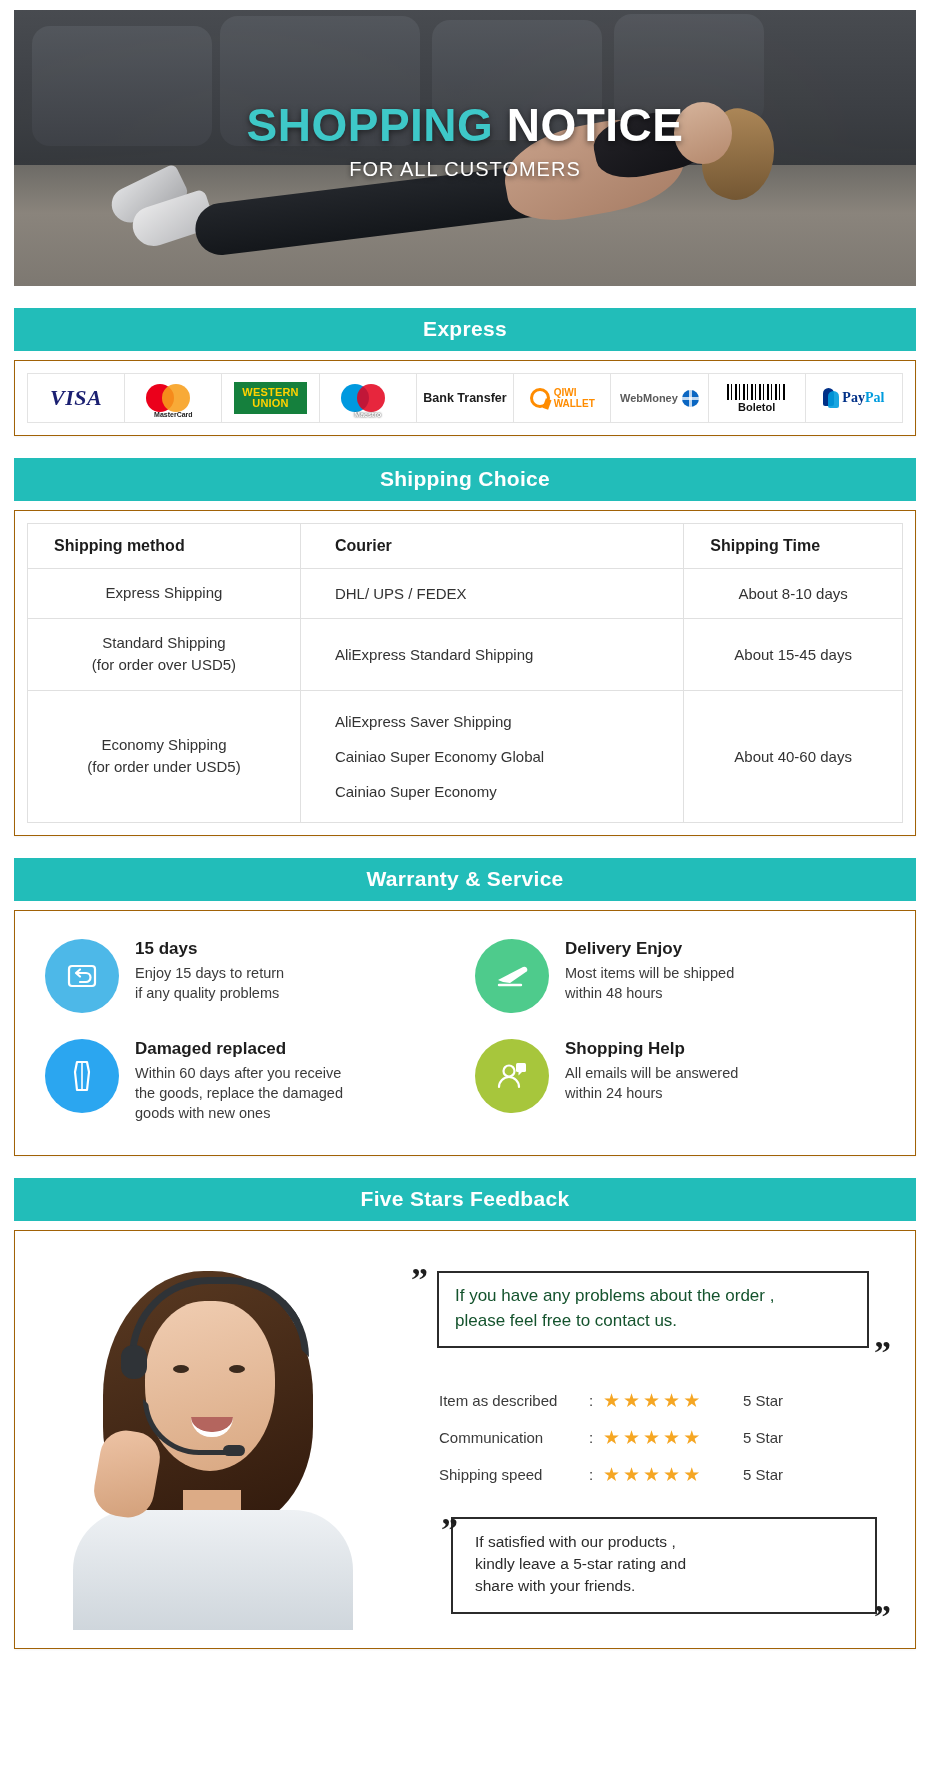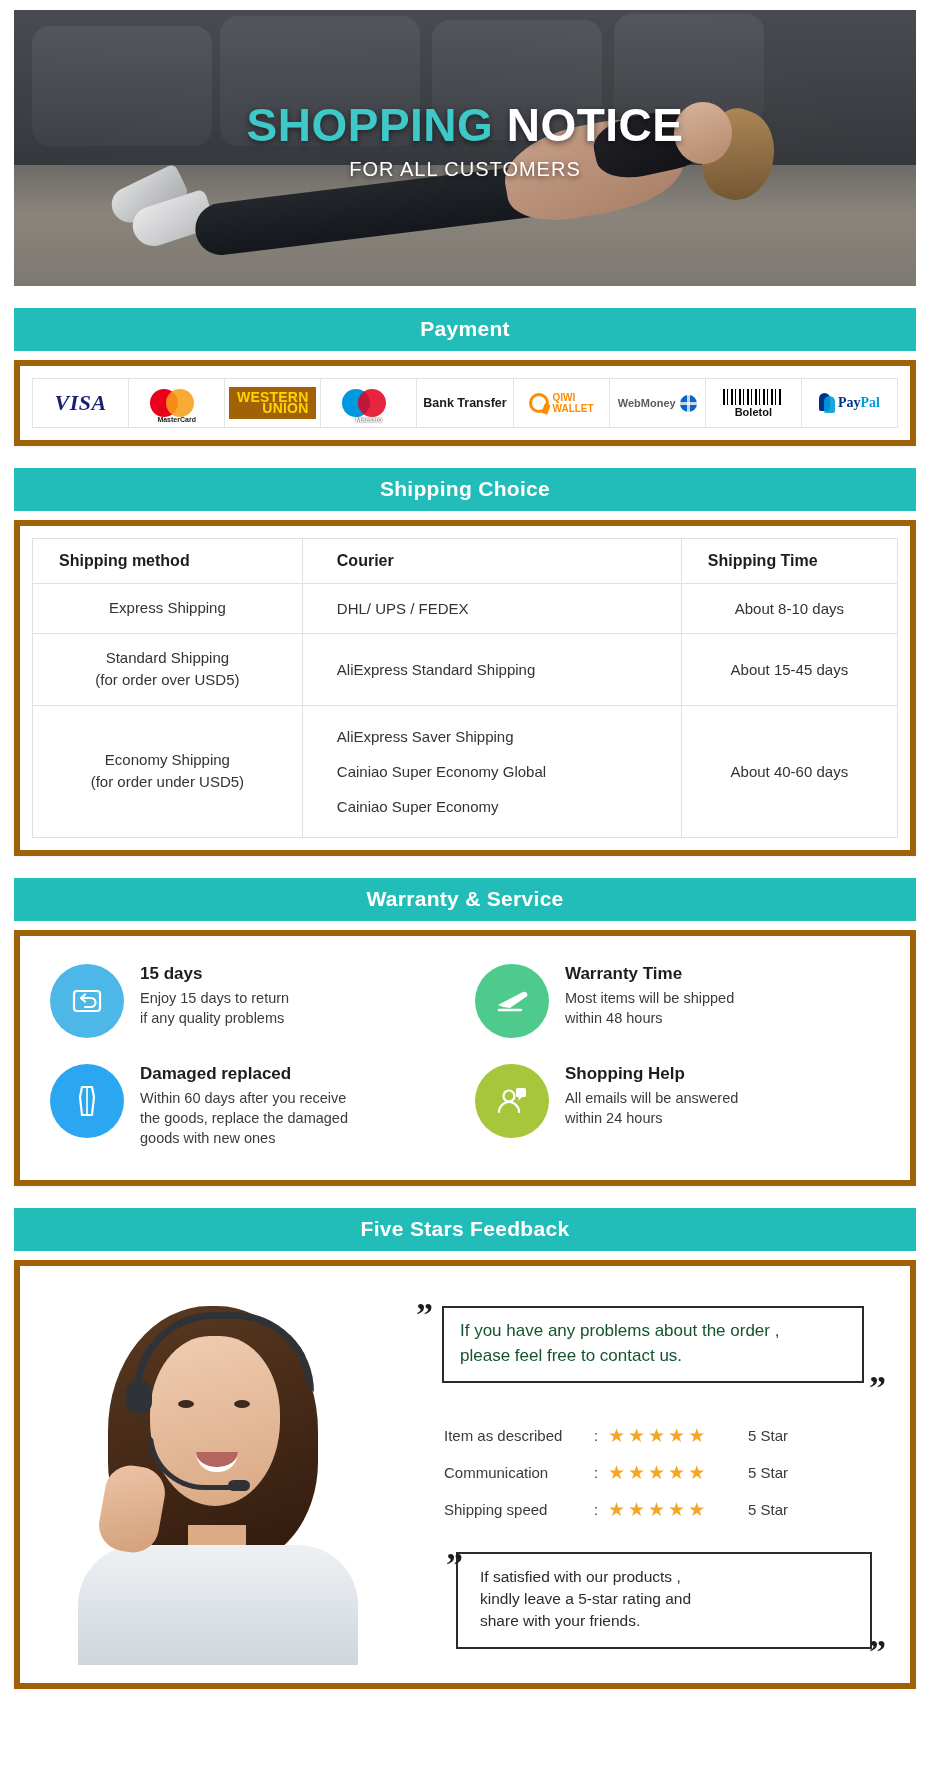--- a/index.html
+++ b/index.html
@@ -157,21 +157,21 @@
     font-size: 21px;
     font-weight: 700;
     text-align: center;
     padding: 9px 0 10px 0;
     letter-spacing: .3px;
   }
   .panel {
     width: 902px;
     margin: 9px auto 0 auto;
     background: #ffffff;
-    border: 6px solid #a16207;
+    border: 1px solid #a16207;
     box-shadow: 0 1px 2px rgba(0,0,0,.05);
     padding: 12px;
   }
 
   
   .pay-row {
     display: flex;
     align-items: stretch;
     border: 1px solid #e3e3e3;
     height: 50px;
@@ -197,22 +197,22 @@
   }
   .mc-wrap { position: relative; width: 58px; height: 34px; }
   .mc-circ { position: absolute; top: 3px; width: 28px; height: 28px; border-radius: 50%; }
   .mc-red { left: 2px; background: #eb001b; }
   .mc-yel { left: 18px; background: #f79e1b; opacity: .88; }
   .mc-label {
     position: absolute; bottom: -3px; left: 0; width: 100%;
     text-align: center; font-size: 7px; font-weight: 700; color: #222;
   }
   .wu {
-    background: #a16207; color: #ffd200; font-weight: 700;
-    font-size: 14px; line-height: 11px; text-align: right;
+    background: #15803d; color: #ffd200; font-weight: 700;
+    font-size: 11px; line-height: 11px; text-align: center;
     padding: 5px 8px; letter-spacing: .2px;
   }
   .maestro-wrap { position: relative; width: 58px; height: 34px; }
   .ms-circ { position: absolute; top: 3px; width: 28px; height: 28px; border-radius: 50%; }
   .ms-blue { left: 2px; background: #0099df; }
   .ms-red { left: 18px; background: #e3001b; opacity: .85; }
   .ms-label {
     position: absolute; bottom: -3px; left: 0; width: 100%;
     text-align: center; font-size: 7px; font-weight: 700; color: #fff;
     text-shadow: 0 0 2px #000;
@@ -460,21 +460,21 @@
       <div class="fig-head"></div>
     </div>
     <div class="hero-text">
       <div class="hero-title">
         <span class="accent">SHOPPING</span><span>&nbsp;</span><span>NOTICE</span>
       </div>
       <div class="hero-sub">FOR ALL CUSTOMERS</div>
     </div>
   </div>
 
-  <div class="section-bar">Payment</div>
+  <div class="section-bar">Express</div>
   <div class="panel">
     <div class="pay-row">
 
       <div class="pay-cell">
         <span class="visa">VISA</span>
       </div>
 
       <div class="pay-cell">
         <span class="mc-wrap">
           <span class="mc-circ mc-red"></span>
@@ -600,21 +600,21 @@
       </div>
 
       <div class="w-item">
         <div class="w-icon" style="background:#4ecb8c">
           <svg width="40" height="40" viewBox="0 0 40 40" aria-hidden="true">
             <path d="M6 24 L31 11 a3 3 0 0 1 3.6 4.6 L18 27 L11 26 z" fill="#ffffff"></path>
             <path d="M7 29 h22" stroke="#ffffff" stroke-width="2.4" stroke-linecap="round"></path>
           </svg>
         </div>
         <div>
-          <div class="w-title">Warranty Time</div>
+          <div class="w-title">Delivery Enjoy</div>
           <div class="w-desc">
             <span>Most items will be shipped</span><br>
             <span>within 48 hours</span>
           </div>
         </div>
       </div>
 
       <div class="w-item">
         <div class="w-icon" style="background:#2ba6f0">
           <svg width="40" height="40" viewBox="0 0 40 40" aria-hidden="true">

